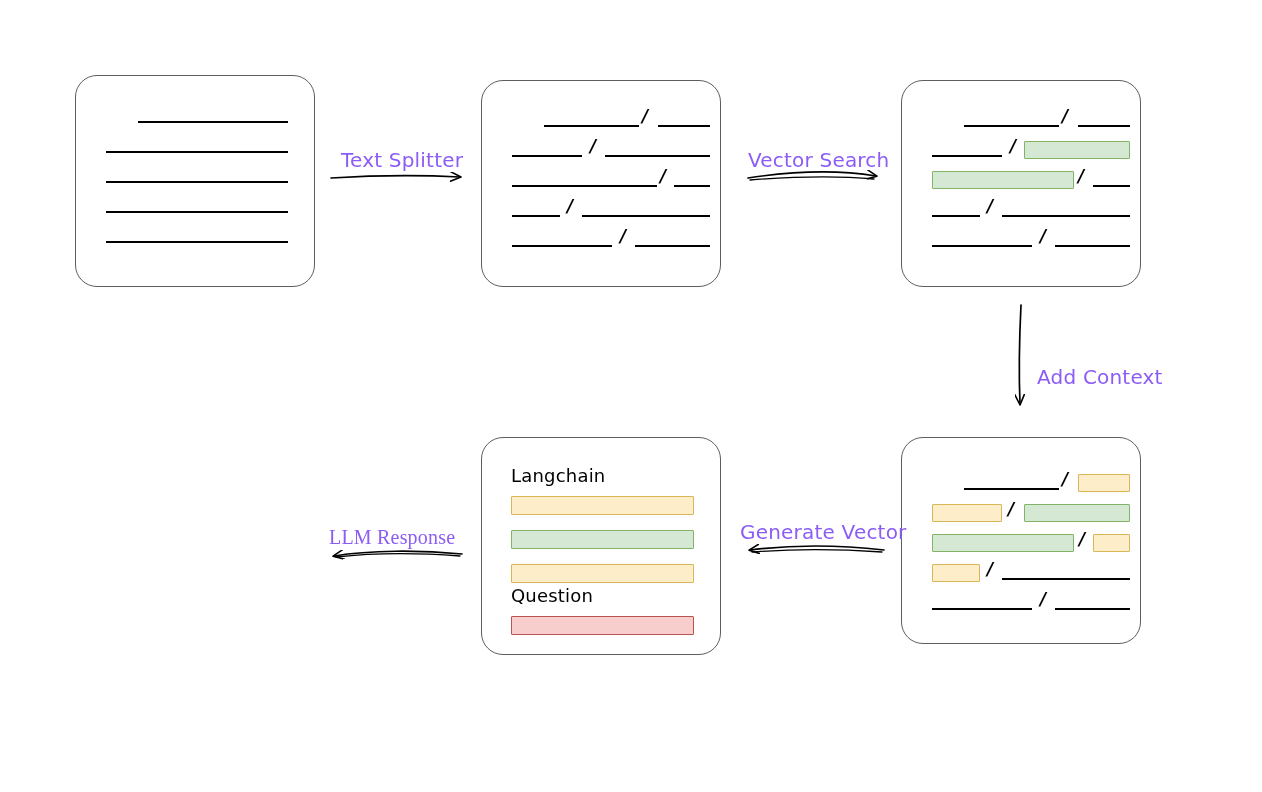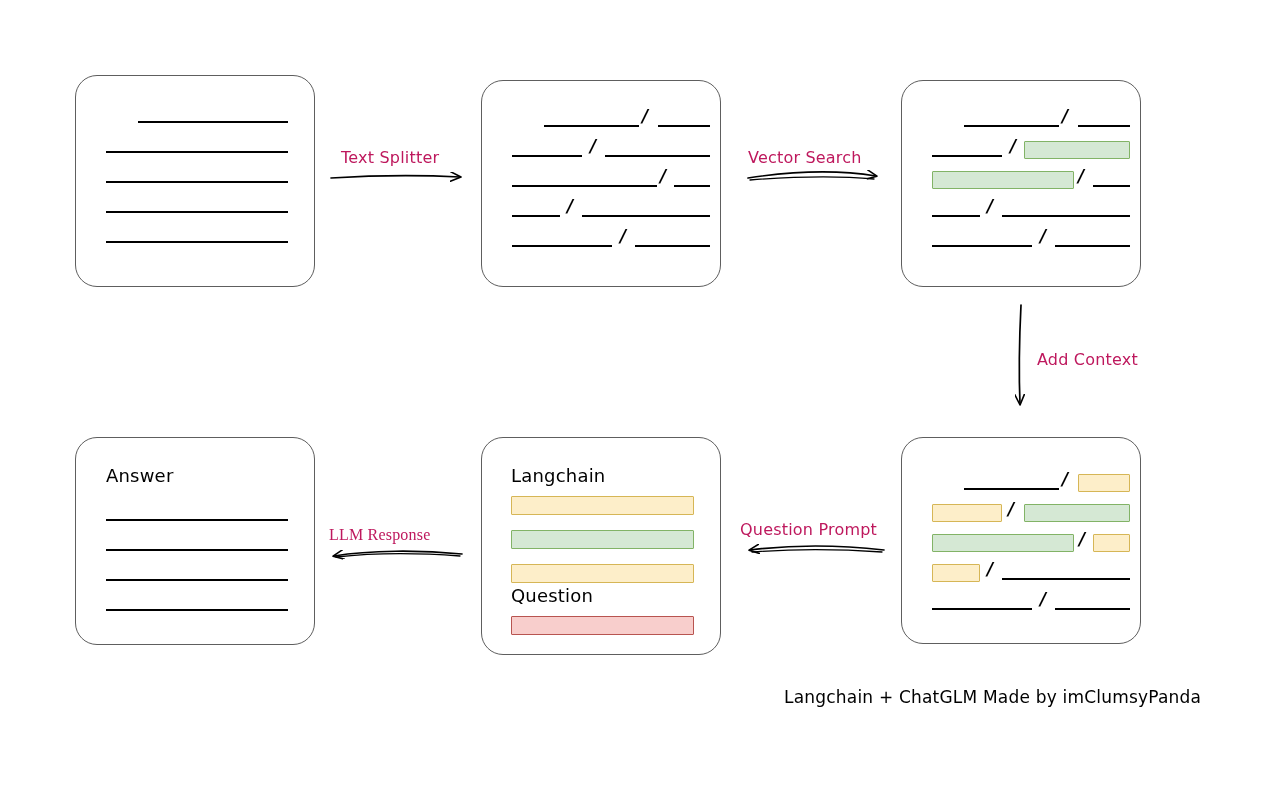--- a/index.html
+++ b/index.html
@@ -66,22 +66,22 @@
     position: absolute;
     font-size: 18px;
     letter-spacing: 0.2px;
     color: #000000;
     white-space: nowrap;
   }
 
   
   .arrow-label {
     position: absolute;
-    font-size: 16px;
-    color: #be185d;
+    font-size: 20px;
+    color: #8b5cf6;
     white-space: nowrap;
     letter-spacing: 0.2px;
   }
 
   
   .footer-credit {
     position: absolute;
     font-size: 17px;
     color: #000000;
     white-space: nowrap;
@@ -182,39 +182,31 @@
 
   <div class="doc-box" style="left:481px; top:437px; width:240px; height:218px;">
     <div class="box-label" style="left:29px; top:27px;">Langchain</div>
     <div class="chip chip-yellow" style="left:29px; top:58px; width:183px; height:19px;"></div>
     <div class="chip chip-green" style="left:29px; top:92px; width:183px; height:19px;"></div>
     <div class="chip chip-yellow" style="left:29px; top:126px; width:183px; height:19px;"></div>
     <div class="box-label" style="left:29px; top:147px;">Question</div>
     <div class="chip chip-red" style="left:29px; top:178px; width:183px; height:19px;"></div>
   </div>
 
-  <div class="doc-box" style="left:75px; top:437px; width:240px; height:208px;">
-    <div class="box-label" style="left:30px; top:27px;">Answer</div>
-    <div class="rule" style="left:30px; top:81px; width:182px;"></div>
-    <div class="rule" style="left:30px; top:111px; width:182px;"></div>
-    <div class="rule" style="left:30px; top:141px; width:182px;"></div>
-    <div class="rule" style="left:30px; top:171px; width:182px;"></div>
-  </div>
 
   <div class="arrow-label" style="left:341px; top:148px;">Text Splitter</div>
 
   <div class="arrow-label" style="left:748px; top:148px;">Vector Search</div>
 
-  <div class="arrow-label" style="left:1037px; top:350px;">Add Context</div>
-
-  <div class="arrow-label" style="left:740px; top:520px;">Question Prompt</div>
+  <div class="arrow-label" style="left:1037px; top:365px;">Add Context</div>
+
+  <div class="arrow-label" style="left:740px; top:520px;">Generate Vector</div>
 
   <div class="arrow-label" style="left:329px; top:526px;font-family:Liberation Serif, serif;">LLM Response</div>
 
-  <div class="footer-credit" style="left:784px; top:687px;">Langchain + ChatGLM Made by imClumsyPanda</div>
 
   <svg id="arrows" viewBox="0 0 1262 792" xmlns="http://www.w3.org/2000/svg">
     <defs>
       <marker id="head-r" markerWidth="12" markerHeight="10" refX="10" refY="5" orient="auto" markerUnits="userSpaceOnUse">
         <path d="M0,0 L11,5 L0,10" fill="none" stroke="#000" stroke-width="1.6" stroke-linecap="round" stroke-linejoin="round"></path>
       </marker>
       <marker id="head-l" markerWidth="12" markerHeight="10" refX="10" refY="5" orient="auto" markerUnits="userSpaceOnUse">
         <path d="M0,0 L11,5 L0,10" fill="none" stroke="#000" stroke-width="1.6" stroke-linecap="round" stroke-linejoin="round"></path>
       </marker>
       <marker id="head-d" markerWidth="12" markerHeight="10" refX="10" refY="5" orient="auto" markerUnits="userSpaceOnUse">

